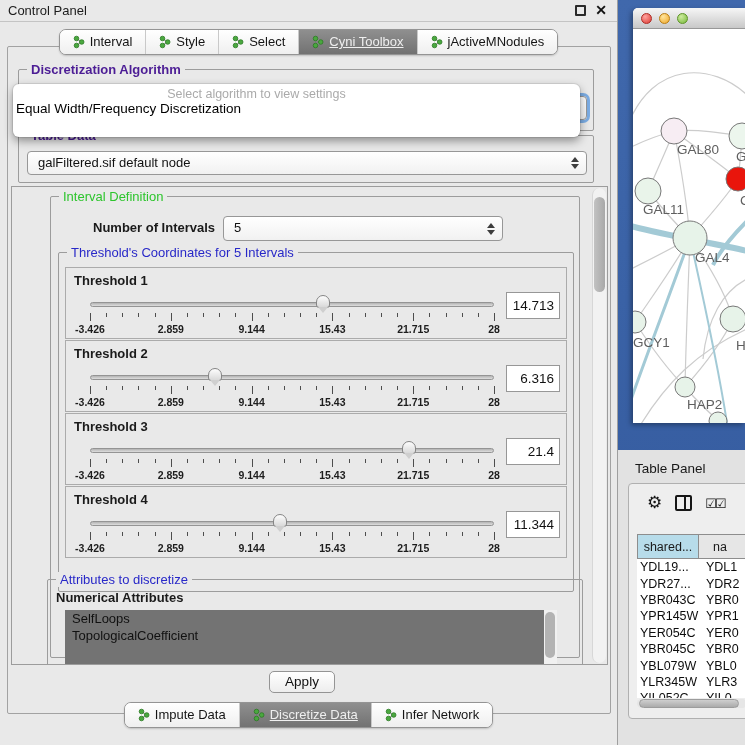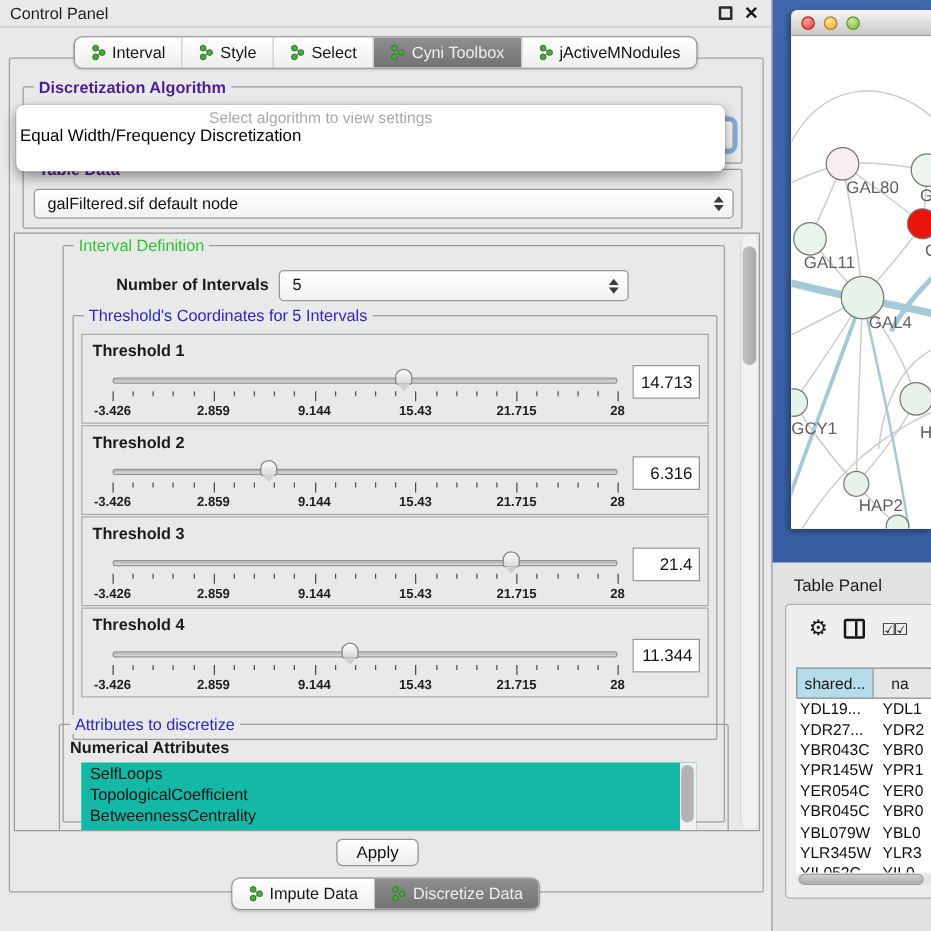--- a/index.html
+++ b/index.html
@@ -12,21 +12,21 @@
   .cp-title-btns { position:absolute; right:10px; top:4px; display:flex; gap:9px; align-items:center; }
   .float-btn { width:11px; height:11px; border:2px solid #2a2a2a; border-radius:1px; }
   .close-btn { font-weight:bold; font-size:14px; color:#111; line-height:12px; }
 
   .seg-bar { position:absolute; left:0; right:0; display:flex; justify-content:center; z-index:6; }
   .seg-bar.top { top:29px; }
   .seg-bar.bottom { top:702px; }
   .seg { display:flex; border:1px solid #949494; border-radius:7px; overflow:hidden; background:#fff; box-shadow:0 1px 2px rgba(0,0,0,.18); }
   .tab { padding:4px 13px 5px 13px; background:linear-gradient(#ffffff,#efefef); color:#151515; border-left:1px solid #c9c9c9; display:flex; align-items:center; gap:5px; white-space:nowrap; }
   .tab:first-child { border-left:none; }
-  .tab.selected { background:linear-gradient(#8f8f8f,#727272); color:#efefef; }
+  .tab.selected { background:linear-gradient(#8f8f8f,#727272); color:#efefef;text-decoration:underline; }
   .tab-icon { display:inline-flex; }
 
   .main-panel { position:absolute; left:7px; top:46px; width:604px; height:668px; border:1px solid #a2a2a2; border-radius:2px; background:#e9e9e9; }
 
   .groupbox { position:absolute; border:1px solid #9c9c9c; border-radius:2px; }
   .legend { position:absolute; top:-8px; left:8px; background:#e9e9e9; padding:0 4px; font-size:13px; }
   .legend.dark { color:#4c1d95; font-weight:bold; }
   .legend.green { color:#2dc52d; }
   .legend.blue { color:#2828c8; }
 
@@ -66,21 +66,21 @@
   .handle:after { content:""; position:absolute; left:1px; top:11px; width:0; height:0; border-left:5px solid transparent; border-right:5px solid transparent; border-top:6px solid #cfcfcf; }
   .ticks { position:absolute; left:0; right:0; top:20px; height:9px; }
   .tick { position:absolute; width:1px; height:4px; top:1px; background:#4d4d4d; }
   .tick.major { height:8px; }
   .scale { position:absolute; left:0; right:0; top:31px; height:13px; font-size:10.5px; font-weight:bold; color:#1d1d1d; }
   .sc-label { position:absolute; transform:translateX(-50%); white-space:nowrap; }
   .th-value { width:54px; height:27px; border:1px solid #979797; background:#fff; font-family:"Liberation Sans",sans-serif; font-size:13.5px; text-align:right; padding-right:5px; color:#111; }
 
   .attr-group { left:35px; top:392px; width:536px; height:100px; }
   .attr-subtitle { position:absolute; left:8px; top:10px; font-weight:bold; }
-  .attr-list { position:absolute; left:17px; top:30px; width:492px; height:70px; background:#14b8a6; overflow:hidden; }
+  .attr-list { position:absolute; left:17px; top:30px; width:492px; height:70px; background:#737373; overflow:hidden; }
   .list-item { font-size:13px; line-height:17px; padding-left:7px; color:#111; }
   .attr-list .list-scroll { position:absolute; right:0; top:0; bottom:0; width:13px; background:#f1f1f1; }
   .list-thumb { position:absolute; left:1px; top:2px; width:10px; height:46px; border-radius:5px; background:#b3b3b3; }
 
   .apply-btn { position:absolute; left:261px; top:624px; width:66px; height:22px; background:linear-gradient(#ffffff,#ededed); border:1px solid #949494; border-radius:5px; text-align:center; line-height:20px; font-size:13.5px; color:#111; }
 
   
   .desktop { position:absolute; left:618px; top:0; width:127px; height:745px; background:linear-gradient(180deg,#4068ac 0%, #3a62a6 40%, #33589b 100%); }
   .net-window { position:absolute; left:15px; top:8px; width:112px; height:415px; background:#fff; border-radius:5px 0 0 0; box-shadow:-2px 2px 5px rgba(0,0,0,.35); }
   .net-titlebar { height:21px; background:linear-gradient(#f6f6f6,#c8c8c8); border-bottom:1px solid #989898; border-radius:5px 0 0 0; display:flex; align-items:center; padding-left:8px; gap:7px; }
@@ -427,21 +427,20 @@
 
         <div class="groupbox attr-group">
           <span class="legend blue">Attributes to discretize</span>
           <span class="attr-subtitle">Numerical Attributes</span>
           <div class="attr-list">
             <div id="attr-mount">
   <div class="list-item">SelfLoops</div>
 
   <div class="list-item">TopologicalCoefficient</div>
 
-  <div class="list-item">BetweennessCentrality</div>
 </div>
             <div class="list-scroll">
                 <div class="list-thumb"></div>
               </div>
           </div>
         </div>
 
         <div class="v-scrollbar">
             <div class="v-thumb" style="top:9px;height:95px;"></div>
           </div>
@@ -469,20 +468,31 @@
       <svg width="12" height="14" viewBox="0 0 12 14">
                 <path d="M3.5 3.5 L8.5 7 L3.5 10.5" stroke="#9a9a9a" fill="none" stroke-width="1.2"></path>
                 <circle cx="3.5" cy="3.5" r="2.3" fill="#4aa83f" stroke="#2c7a24" stroke-width="0.8"></circle>
                 <circle cx="3.5" cy="10.5" r="2.3" fill="#4aa83f" stroke="#2c7a24" stroke-width="0.8"></circle>
                 <circle cx="8.7" cy="7" r="2.3" fill="#4aa83f" stroke="#2c7a24" stroke-width="0.8"></circle>
               </svg>
     </span>
     <span class="tab-label">Discretize Data</span>
   </div>
 
+  <div class="tab">
+    <span class="tab-icon" hidden="">
+      <svg width="12" height="14" viewBox="0 0 12 14">
+                <path d="M3.5 3.5 L8.5 7 L3.5 10.5" stroke="#9a9a9a" fill="none" stroke-width="1.2"></path>
+                <circle cx="3.5" cy="3.5" r="2.3" fill="#4aa83f" stroke="#2c7a24" stroke-width="0.8"></circle>
+                <circle cx="3.5" cy="10.5" r="2.3" fill="#4aa83f" stroke="#2c7a24" stroke-width="0.8"></circle>
+                <circle cx="8.7" cy="7" r="2.3" fill="#4aa83f" stroke="#2c7a24" stroke-width="0.8"></circle>
+              </svg>
+    </span>
+    <span class="tab-label">Infer Network</span>
+  </div>
 </div>
       </div>
   </div>
 
   <div class="desktop">
     <div class="net-window">
       <div class="net-titlebar">
         <span class="tl red"></span>
         <span class="tl yellow"></span>
         <span class="tl green"></span>

